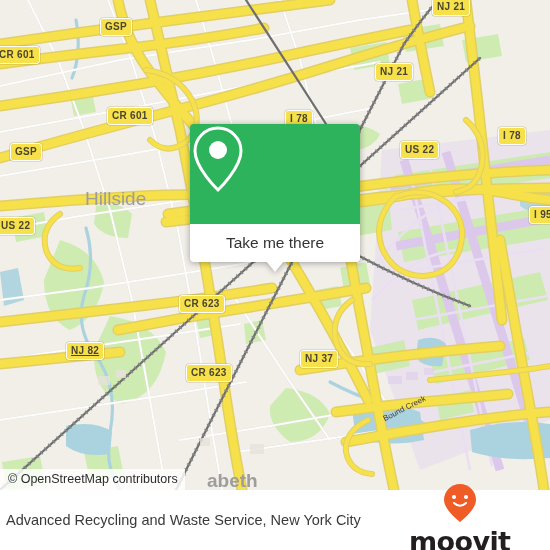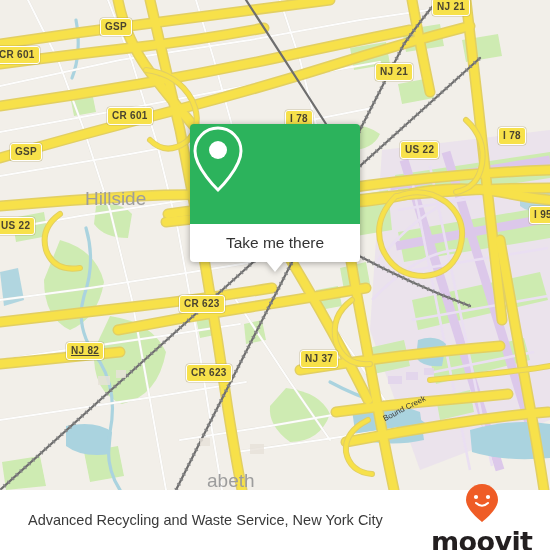--- a/index.html
+++ b/index.html
@@ -88,21 +88,21 @@
   }
 
   
   #footer{
     position:absolute;left:0;top:490px;width:550px;height:60px;
     background:#ffffff;
     display:flex;align-items:center;
   }
   #footer-title{
     flex:1;
-    padding-left:28px;padding-right:8px;
+    padding-left:6px;padding-right:8px;
     color:#3a3a3a;
     font-size:14.5px;
     line-height:21px;
     max-width:395px;
     font-family:"Liberation Sans","DejaVu Sans",sans-serif;
   }
   #brand{
     display:flex;align-items:center;gap:3px;
     padding-right:14px;
     flex-direction:column;
@@ -354,40 +354,41 @@
         <div class="shield" style="left: 285px; top: 110px;">I 78</div>
         <div class="shield" style="left: 432px; top: -2px;">NJ 21</div>
         <div class="shield" style="left: 375px; top: 63px;">NJ 21</div>
         <div class="shield" style="left: 400px; top: 141px;">US 22</div>
         <div class="shield" style="left: 498px; top: 127px;">I 78</div>
         <div class="shield" style="left: 529px; top: 206px;">I 95</div>
       </div>
 
     <div id="places">
         <div class="placelabel big" style="left: 85px; top: 188px;">Hillside</div>
-        <div class="placelabel big" style="left: 207px; top: 470px;">abeth</div>
+        <div class="placelabel big" style="left: 207px; top: 470px; font-weight: bold;">abeth</div>
       </div>
 
     <div id="waters">
         <div class="waterlabel" style="left: 381px; top: 404px; transform: rotate(-27deg);">Bound Creek</div>
       </div>
 
     <div id="popup">
       <div id="popup-head">
         <svg width="56" height="70" viewBox="0 0 56 70">
           <path d="M28 4 C15.3 4 5 14.3 5 27 C5 44 28 66 28 66 C28 66 51 44 51 27 C51 14.3 40.7 4 28 4 Z" fill="none" stroke="#ffffff" stroke-width="3"></path>
           <circle cx="28" cy="26" r="9" fill="#ffffff"></circle>
         </svg>
       </div>
       <div id="popup-foot">
         <span>Take me there</span>
       </div>
       <div id="popup-tail"></div>
     </div>
 
+    <div id="attribution">© OpenStreetMap contributors</div>
   </div>
 
   <div id="footer">
     <div id="footer-title">Advanced Recycling and Waste Service, New York City</div>
     <div id="brand">
       <svg width="34" height="40" viewBox="0 0 34 40">
         <path d="M17 1 C8.2 1 1 8.2 1 17 C1 27 17 39 17 39 C17 39 33 27 33 17 C33 8.2 25.8 1 17 1 Z" fill="#ef5c26"></path>
         <circle cx="11" cy="14" r="2.1" fill="#ffffff"></circle>
         <circle cx="23" cy="14" r="2.1" fill="#ffffff"></circle>
         <path d="M11 20 Q17 25.5 23 20" stroke="#ffffff" stroke-width="2.1" fill="none" stroke-linecap="round"></path>

